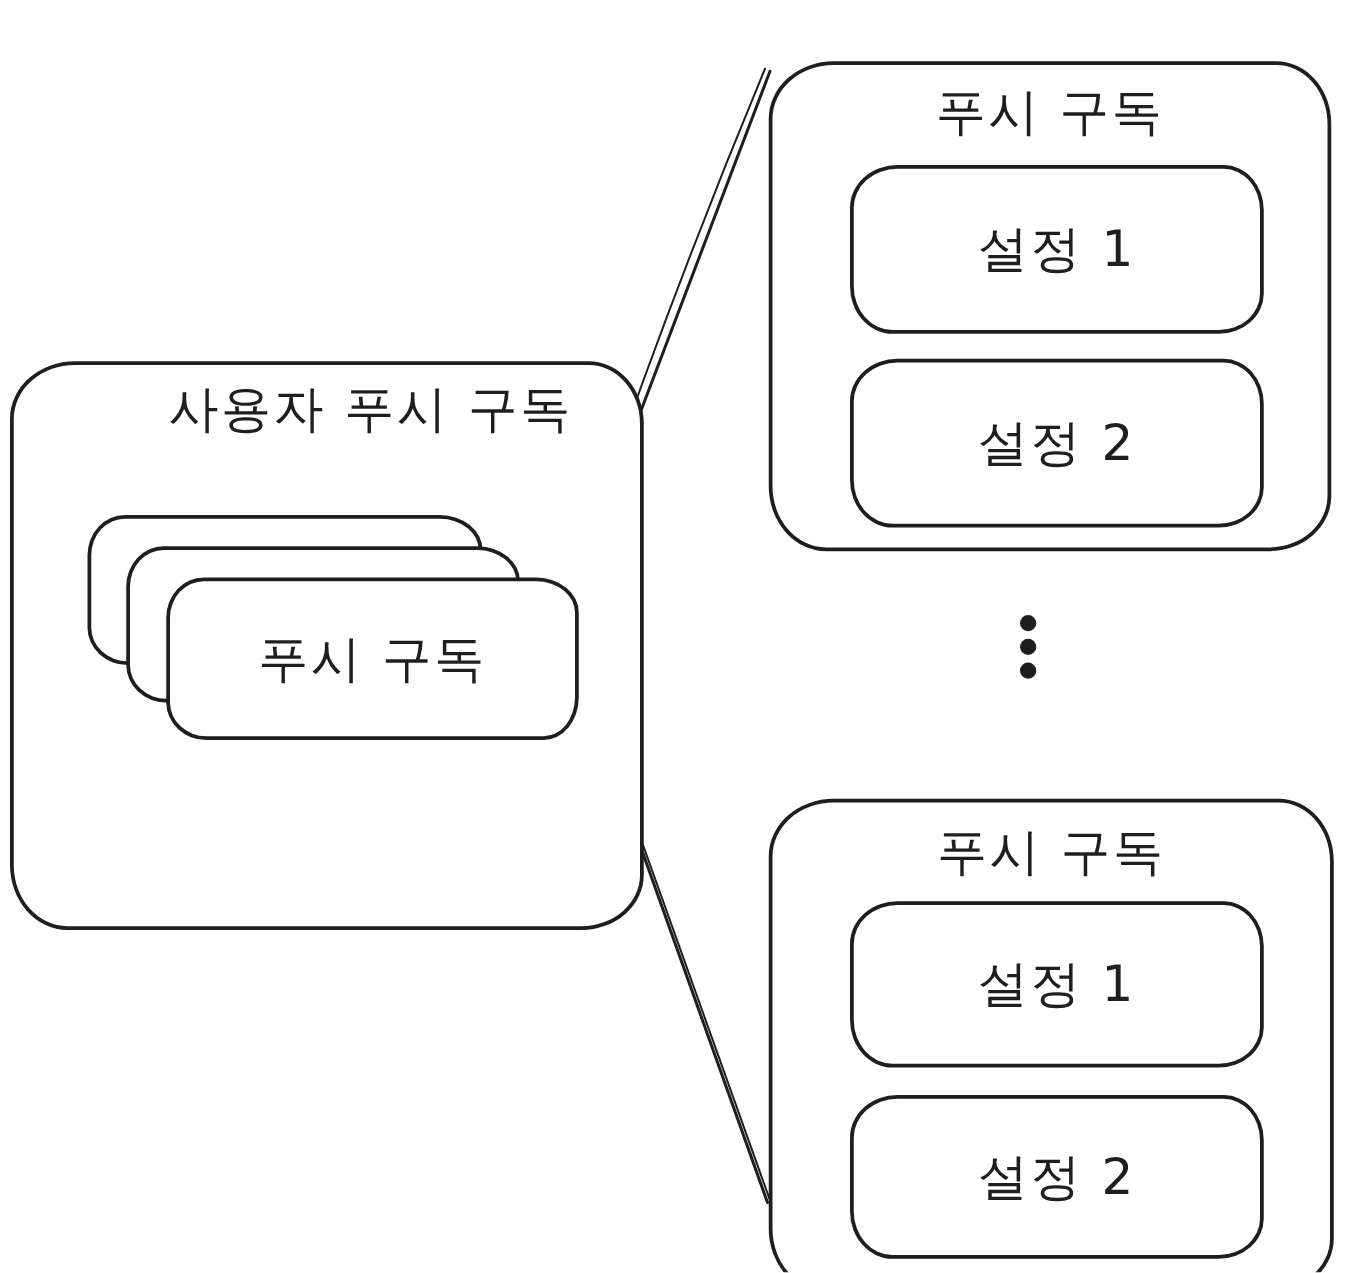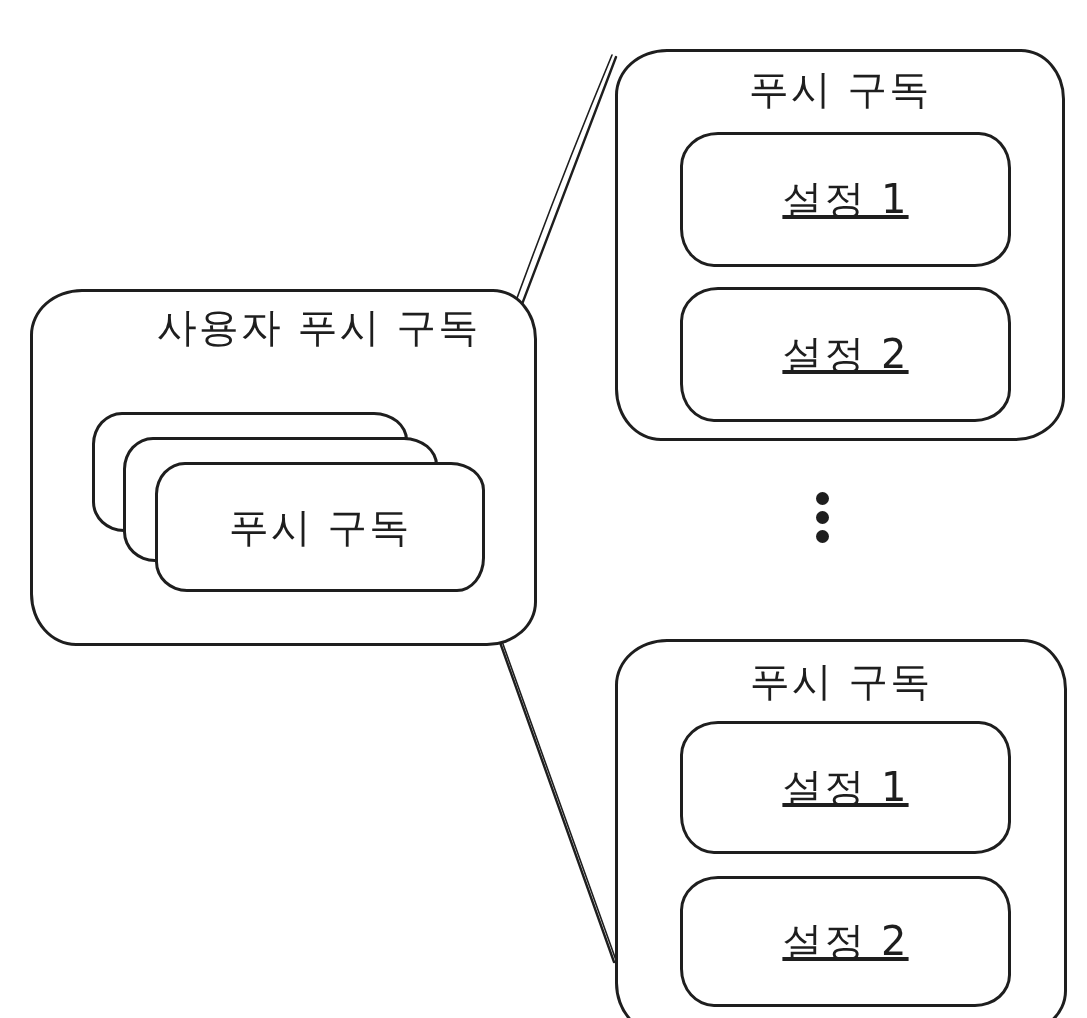--- a/index.html
+++ b/index.html
@@ -71,21 +71,20 @@
     display: flex;
     align-items: center;
     justify-content: center;
   }
   .setting-label {
     font-size: 40px;
     font-weight: 500;
     letter-spacing: 2px;
     color: #1e1e1e;
     white-space: nowrap;
-    text-decoration: underline;
   }
   .ellipsis {
     position: absolute;
     left: 815px;
     top: 492px;
     width: 14px;
     display: flex;
     flex-direction: column;
     align-items: center;
     gap: 6px;
@@ -105,21 +104,21 @@
 
   <svg class="connectors" viewBox="0 0 1087 1018">
     <g stroke="#1e1e1e" fill="none" stroke-linecap="round">
       <path d="M470 441 L616 57" stroke-width="2.4"></path>
       <path d="M467 440 Q533 245 612 55" stroke-width="1.6"></path>
       <path d="M466 547 L614 962" stroke-width="2.4"></path>
       <path d="M469 549 Q546 765 617 963" stroke-width="1.6"></path>
     </g>
   </svg>
 
-  <div class="outer-box left-box" style="left:30px; top:258px; width:507px; height:357px;">
+  <div class="outer-box left-box" style="left:8px; top:258px; width:507px; height:455px;">
     <div class="box-title">사용자 푸시 구독</div>
     <div class="card back" style="left:59px; top:120px; width:316px; height:120px;"></div>
     <div class="card mid" style="left:90px; top:145px; width:315px; height:125px;"></div>
     <div class="card front" style="left:122px; top:170px; width:330px; height:130px;">
       <span class="card-label">푸시 구독</span>
     </div>
   </div>
 
   <div class="outer-box" style="left:615px; top:18px; width:450px; height:392px;">
     <div class="box-title" style="top:10px;">푸시 구독</div>

